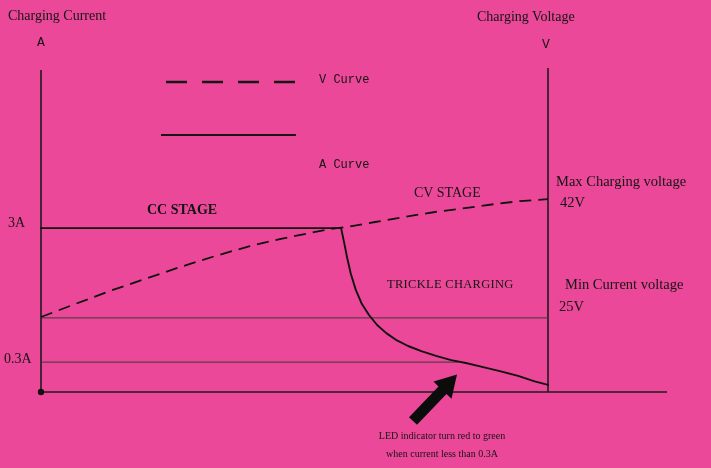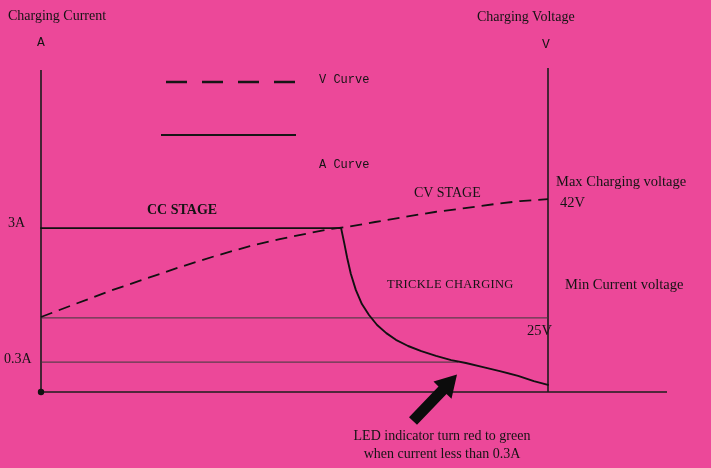--- a/index.html
+++ b/index.html
@@ -13,21 +13,21 @@
   .caps12{font-size:12.5px;letter-spacing:0.3px;}
   .mono{font-family:"Liberation Mono", monospace;font-size:12px;}
   .mono-unit{font-family:"Liberation Mono", monospace;font-size:13px;}
   svg{position:absolute;left:0;top:0;}
   .axis{stroke:#1c1c1c;stroke-width:1.6;fill:none;}
   .level{stroke:#3a3a3a;stroke-width:1;fill:none;}
   .v-curve{stroke:#111;stroke-width:1.8;fill:none;stroke-dasharray:12 7;stroke-linecap:butt;stroke-linejoin:round;}
   .a-curve{stroke:#111;stroke-width:1.9;fill:none;stroke-linejoin:round;stroke-linecap:round;}
   .legend-dash{stroke:#161616;stroke-width:2.6;stroke-dasharray:21 15;}
   .legend-solid{stroke:#161616;stroke-width:2.2;}
-  .note-block{position:absolute;left:330px;top:427px;width:224px;text-align:center;font-size:14px;line-height:18px;}
+  .note-block{position:absolute;left:330px;top:427px;width:224px;text-align:center;font-size:10px;line-height:18px;}
 </style>
 </head>
 <body>
 
 <div class="root">
 
   <svg width="711" height="468" viewBox="0 0 711 468">
     <g>
       <line class="axis" x1="41" y1="70" x2="41" y2="392"></line>
       <line class="axis" x1="548" y1="68" x2="548" y2="392"></line>
@@ -56,20 +56,20 @@
   <div class="lbl serif14" style="left:8px;top:215px;">3A</div>
   <div class="lbl serif14" style="left:4px;top:351px;">0.3A</div>
 
   <div class="lbl serif14" style="left:147px;top:202px;font-weight:bold;">CC STAGE</div>
   <div class="lbl serif14" style="left:414px;top:185px;">CV STAGE</div>
   <div class="lbl serif145" style="left:556px;top:173px;">Max Charging voltage</div>
 
   <div class="lbl caps12" style="left:387px;top:277px;">TRICKLE CHARGING</div>
   <div class="lbl serif145" style="left:560px;top:194px;">42V</div>
   <div class="lbl serif145" style="left:565px;top:276px;">Min Current voltage</div>
-  <div class="lbl serif145" style="left:527px;top:298px;margin-top:24px;">25V</div>
+  <div class="lbl serif145" style="left:559px;top:298px;">25V</div>
 
   <div class="note-block">
     <div>LED indicator turn red to green</div>
     <div>when current less than 0.3A</div>
   </div>
 
 </div>
 
 </body></html>

